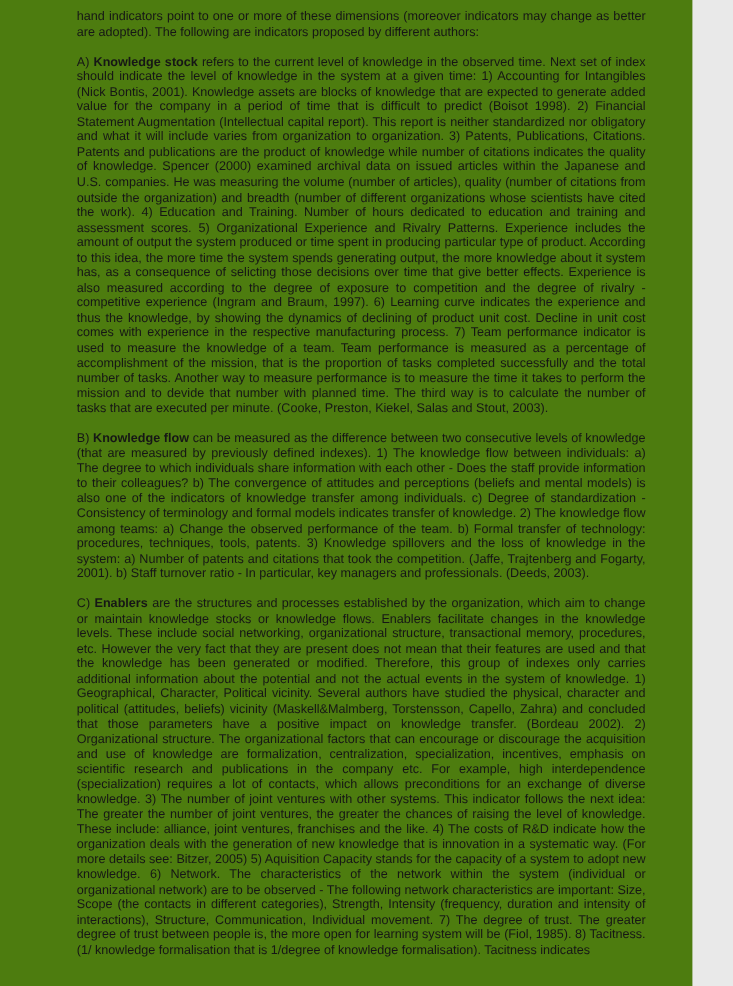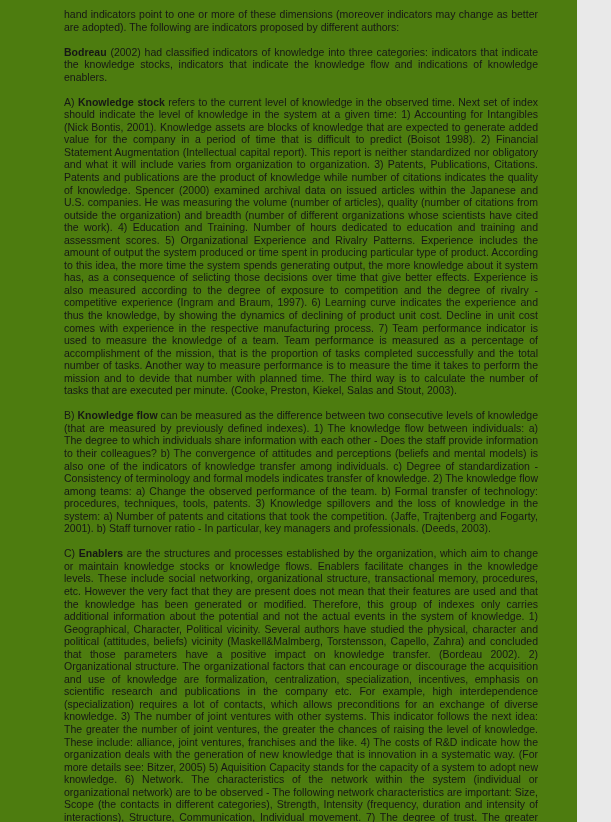--- a/index.html
+++ b/index.html
@@ -34,18 +34,17 @@
   }
   .bold { font-weight: bold; }
   .italic { }
 </style>
 </head>
 <body>
 
 <div class="page">
   <div class="doc-body" id="doc-body">
       <p class="para"><span>hand indicators point to one or more of these dimensions (moreover indicators may change as better are adopted). The following are indicators proposed by different authors:</span></p>
-      <p class="para"><span class="bold">Bodreau</span><span> (2002) had classified indicators of knowledge into three categories: indicators that indicate the knowledge stocks, indicators that indicate the knowledge flow and indications of knowledge enablers.</span></p>
       <p class="para"><span>A) </span><span class="bold italic">Knowledge stock</span><span> refers to the current level of knowledge in the observed time. Next set of index should indicate the level of knowledge in the system at a given time: 1) </span><span class="italic">Accounting for Intangibles</span><span> (Nick Bontis, 2001). Knowledge assets are blocks of knowledge that are expected to generate added value for the company in a period of time that is difficult to predict (Boisot 1998). 2) </span><span class="italic">Financial Statement Augmentation</span><span> (Intellectual capital report). This report is neither standardized nor obligatory and what it will include varies from organization to organization. 3) </span><span class="italic">Patents, Publications, Citations</span><span>. Patents and publications are the product of knowledge while number of citations indicates the quality of knowledge. Spencer (2000) examined archival data on issued articles within the Japanese and U.S. companies. He was measuring the volume (number of articles), quality (number of citations from outside the organization) and breadth (number of different organizations whose scientists have cited the work). 4) </span><span class="italic">Education and Training</span><span>. Number of hours dedicated to education and training and assessment scores. 5) </span><span class="italic">Organizational Experience and Rivalry Patterns</span><span>. Experience includes the amount of output the system produced or time spent in producing particular type of product. According to this idea, the more time the system spends generating output, the more knowledge about it system has, as a consequence of selicting those decisions over time that give better effects. Experience is also measured according to the degree of exposure to competition and the degree of rivalry - competitive experience (Ingram and Braum, 1997). 6) </span><span class="italic">Learning curve</span><span> indicates the experience and thus the knowledge, by showing the dynamics of declining of product unit cost. Decline in unit cost comes with experience in the respective manufacturing process. 7) </span><span class="italic">Team performance</span><span> indicator is used to measure the knowledge of a team. Team performance is measured as a percentage of accomplishment of the mission, that is the proportion of tasks completed successfully and the total number of tasks. Another way to measure performance is to measure the time it takes to perform the mission and to devide that number with planned time. The third way is to calculate the number of tasks that are executed per minute. (Cooke, Preston, Kiekel, Salas and Stout, 2003).</span></p>
       <p class="para"><span>B) </span><span class="bold italic">Knowledge flow</span><span> can be measured as the difference between two consecutive levels of knowledge (that are measured by previously defined indexes). 1) </span><span class="italic">The knowledge flow between individuals</span><span>: a) The degree to which individuals share information with each other - Does the staff provide information to their colleagues? b) The convergence of attitudes and perceptions (beliefs and mental models) is also one of the indicators of knowledge transfer among individuals. c) Degree of standardization -  Consistency of terminology and formal models indicates transfer of knowledge. 2) The knowledge flow among teams: a) Change the observed performance of the team. b) Formal transfer of technology: procedures, techniques, tools, patents. 3) </span><span class="italic">Knowledge spillovers and the loss of knowledge in the system</span><span>: a) Number of patents and citations that took the competition. (Jaffe, Trajtenberg and Fogarty, 2001). b) Staff turnover ratio - In particular, key managers and professionals. (Deeds, 2003).</span></p>
       <p class="para"><span>C) </span><span class="bold italic">Enablers</span><span> are the structures and processes established by the organization, which aim to change or maintain knowledge stocks or knowledge flows. Enablers facilitate changes in the knowledge levels. These include social networking, organizational structure, transactional memory, procedures, etc. However the very fact that they are present does not mean that their features are used and that the knowledge has been generated or modified. Therefore, this group of indexes only carries additional information about the potential and not the actual events in the system of knowledge. 1) </span><span class="italic">Geographical, Character, Political vicinity</span><span>. Several authors have studied the physical, character and political (attitudes, beliefs) vicinity (Maskell&amp;Malmberg, Torstensson, Capello, Zahra) and concluded that those parameters have a positive impact on knowledge transfer. (Bordeau 2002). 2) </span><span class="italic">Organizational structure</span><span>. The organizational factors that can encourage or discourage the acquisition and use of knowledge are formalization, centralization, specialization, incentives, emphasis on scientific research and publications in the company etc. For example, high interdependence (specialization) requires a lot of contacts, which allows preconditions for an exchange of diverse knowledge. 3) </span><span class="italic">The number of joint ventures with other systems</span><span>. This indicator follows the next idea: The greater the number of joint ventures, the greater the chances of raising the level of knowledge. These include: alliance, joint ventures, franchises and the like. 4) </span><span class="italic">The costs of R&amp;D</span><span> indicate how the organization deals with the generation of new knowledge that is innovation in a systematic way. (For more details see: Bitzer, 2005) 5) </span><span class="italic">Aquisition Capacity</span><span> stands for the capacity of a system to adopt new knowledge. 6) </span><span class="italic">Network</span><span>. The characteristics of the network within the system (individual or organizational network) are to be observed  - The following network characteristics are important: Size, Scope (the contacts in different categories), Strength, Intensity (frequency, duration and intensity of interactions), Structure, Communication, Individual movement. 7) The degree of trust. The greater degree of trust between people is, the more open for learning system will be (Fiol, 1985). 8) </span><span class="italic">Tacitness</span><span>. (1/ knowledge formalisation that is 1/degree of knowledge formalisation). Tacitness indicates</span></p>
     </div>
 </div>
 
 </body></html>

